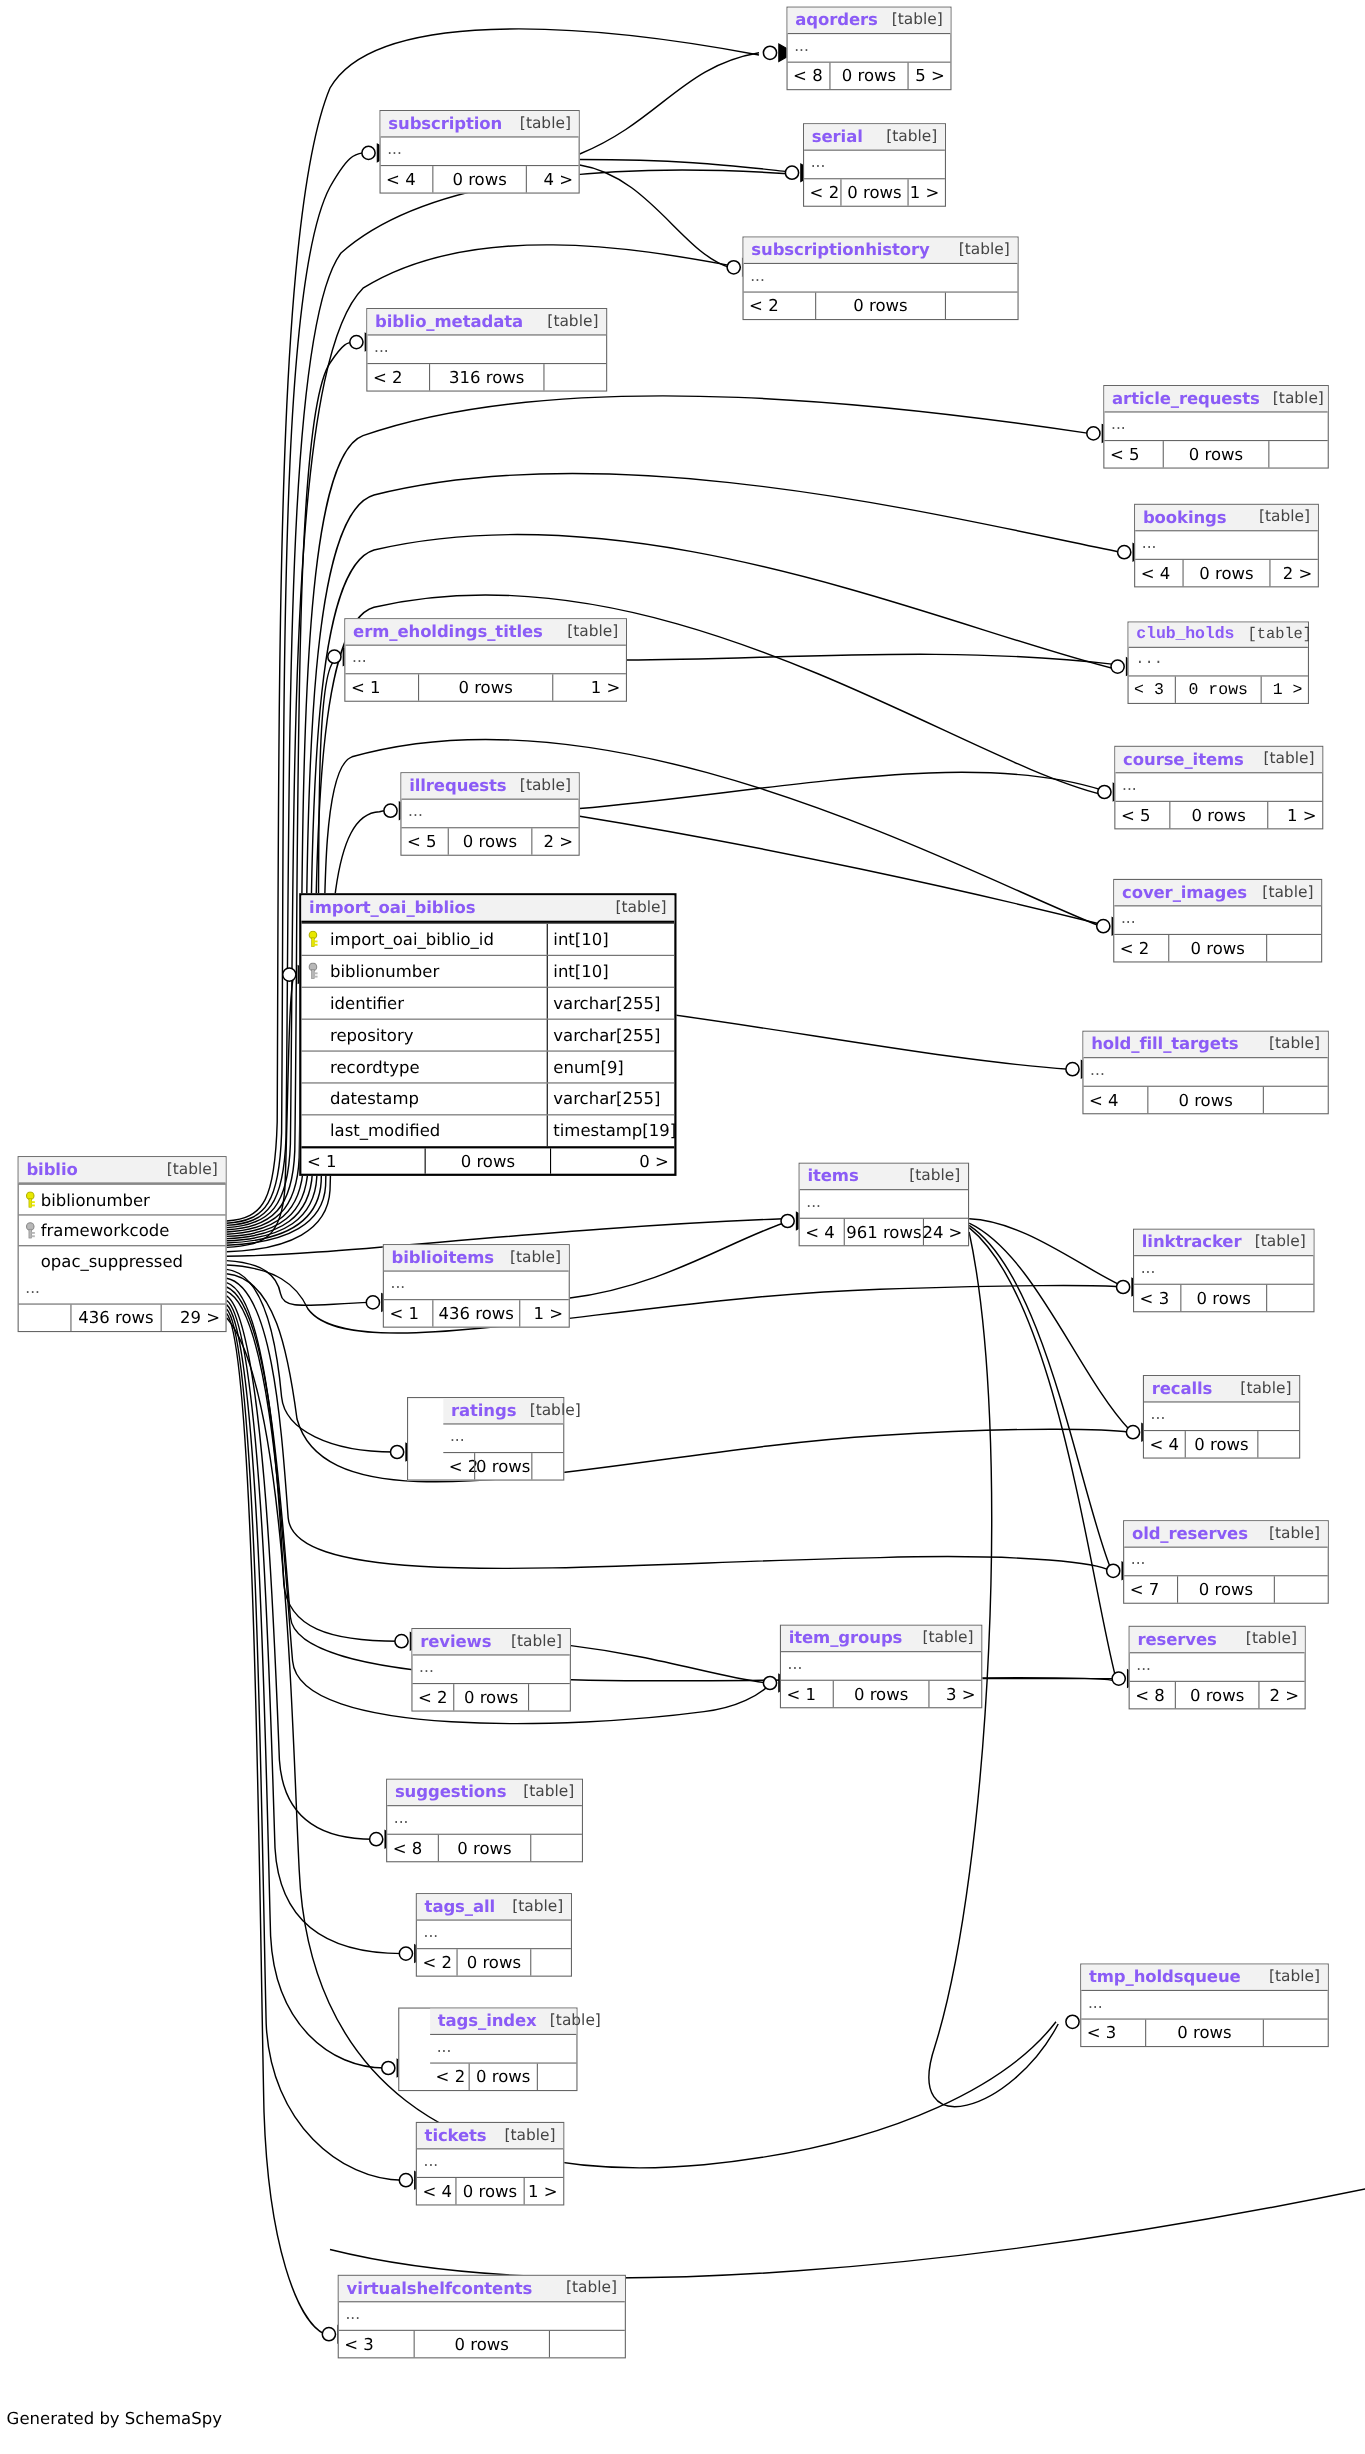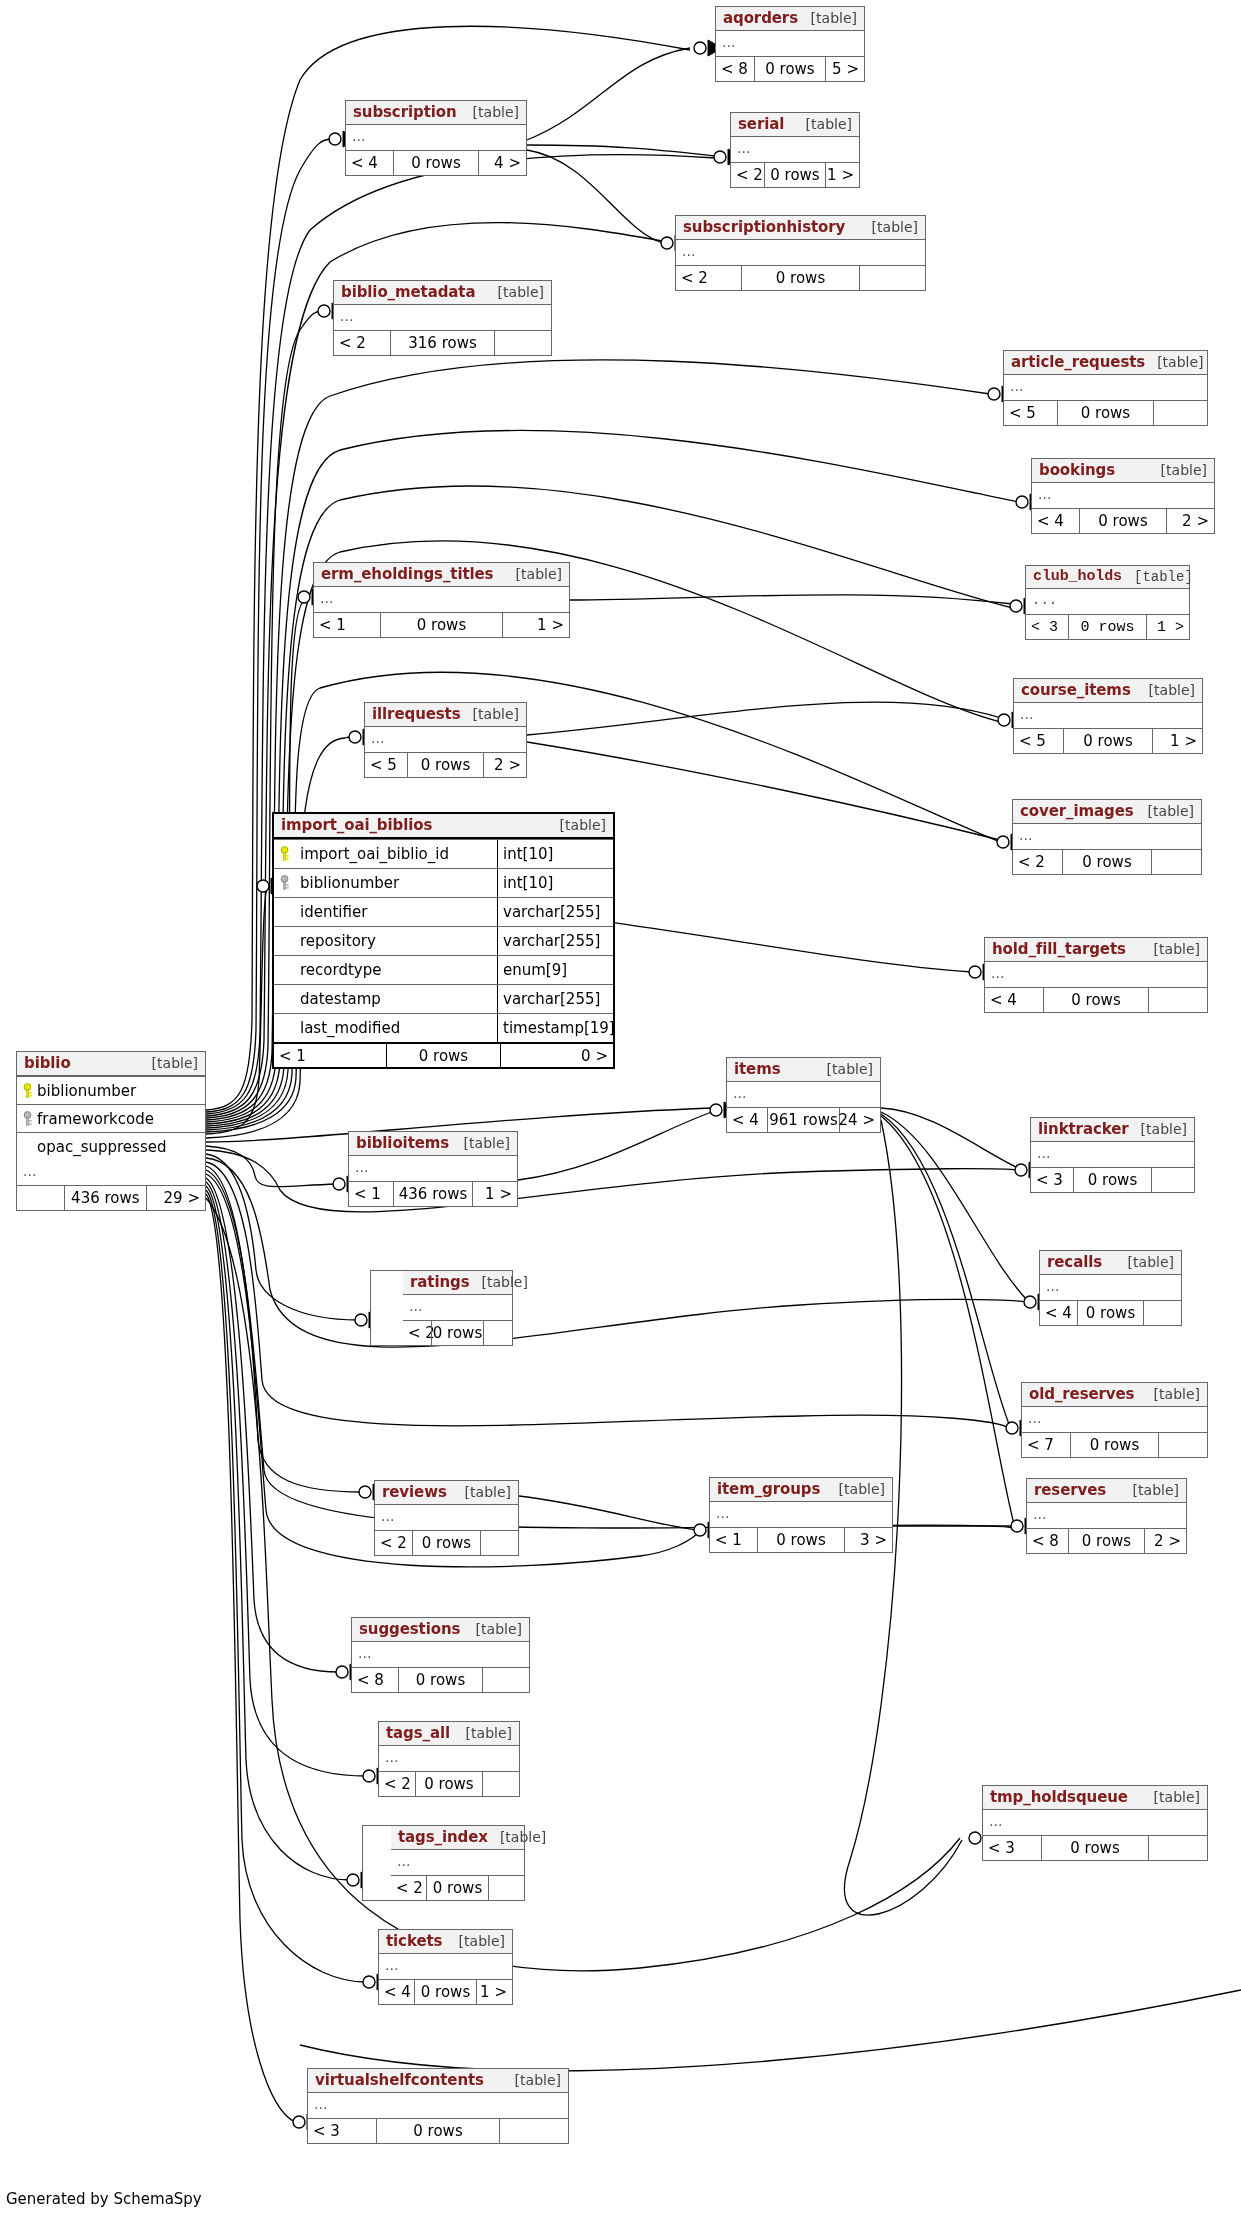--- a/index.html
+++ b/index.html
@@ -9,21 +9,21 @@
   svg#edges path{fill:none;stroke:#000000;stroke-width:1.3;}
   svg#edges circle.crow-o{fill:#ffffff;stroke:#000000;stroke-width:1.4;}
   svg#edges path.crow-foot{fill:#000000;stroke:#000000;stroke-width:1;}
 
   .tbl{position:absolute;border:1.6px solid #666666;background:#ffffff;box-sizing:border-box;}
   .tbl.thick{border:2px solid #000000;}
   .hdr{background:#f2f2f2;border-bottom:1.6px solid #666666;box-sizing:border-box;
        display:flex;align-items:center;justify-content:space-between;
        padding:2px 7px 3px 7px;white-space:nowrap;}
   .tbl.thick > .hdr{border-bottom:2px solid #000000;}
-  .hdr .nm{font-weight:bold;font-size:15px;color:#7f1d1d;letter-spacing:-0.1px;}
+  .hdr .nm{font-weight:bold;font-size:15px;color:#8b5cf6;letter-spacing:-0.1px;}
   .hdr .tg{font-size:14px;color:#444444;padding-left:12px;}
   .ell{box-sizing:border-box;padding:1px 6px 4px 6px;font-size:14px;color:#555;
        line-height:12px;height:25px;display:flex;align-items:center;}
   .foot{display:flex;border-top:1.6px solid #666666;box-sizing:border-box;height:25px;}
   .tbl.thick > .foot{border-top:2px solid #000000;}
   .foot > div{font-size:15px;color:#000;display:flex;align-items:center;
               box-sizing:border-box;padding:0 5px;white-space:nowrap;}
   .foot .fl{justify-content:flex-start;}
   .foot .fc{justify-content:center;border-left:1.6px solid #666666;border-right:1.6px solid #666666;}
   .tbl.thick > .foot .fc{border-left:1.6px solid #000;border-right:1.6px solid #000;}
@@ -292,21 +292,21 @@
           <span class="nm">article_requests</span>
           <span class="tg">[table]</span>
         </div>
         <div class="ell">...</div>
         <div class="foot">
           <div class="fl" style="width:26%">&lt; 5</div>
           <div class="fc" style="width:48%">0 rows</div>
           <div class="fr" style="width:26%"></div>
         </div>
       </div>
-      <div class="tbl" style="left: 1031px; top: 458px; width: 184px;">
+      <div class="tbl" style="left: 1031px; top: 458px; width: 168px;">
         <div class="hdr">
           <span class="nm">bookings</span>
           <span class="tg">[table]</span>
         </div>
         <div class="ell">...</div>
         <div class="foot">
           <div class="fl" style="width:26%">&lt; 4</div>
           <div class="fc" style="width:48%">0 rows</div>
           <div class="fr" style="width:26%">2 &gt;</div>
         </div>

